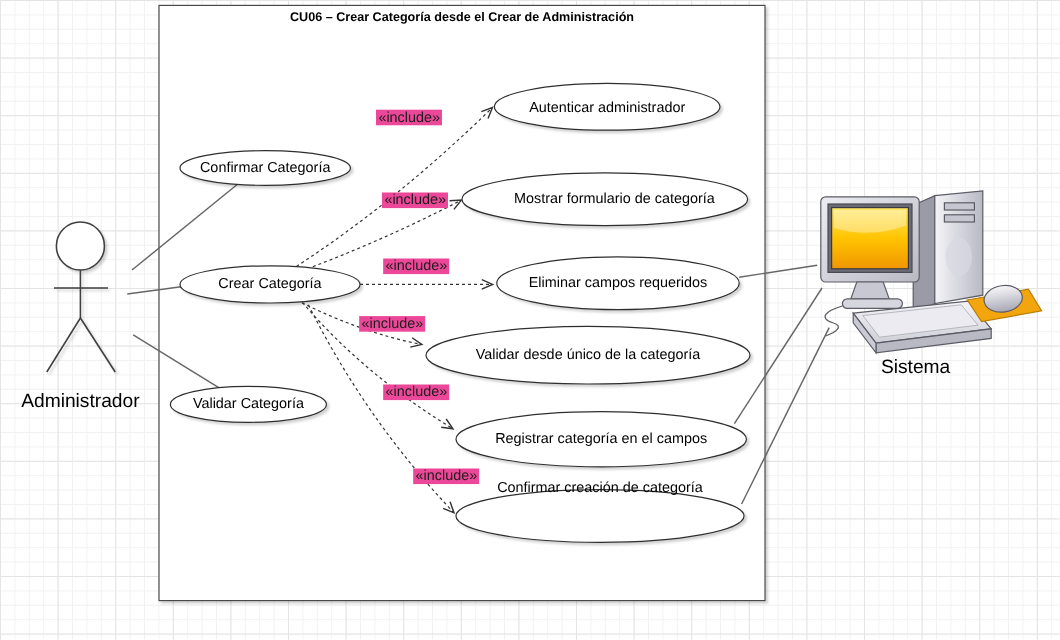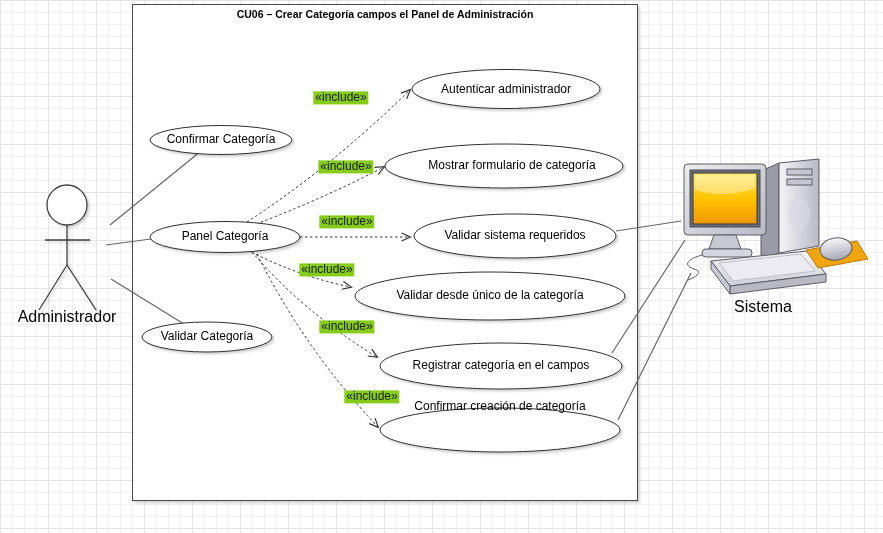--- a/index.html
+++ b/index.html
@@ -14,21 +14,21 @@
       linear-gradient(to bottom,#f1f1f1 1px,transparent 1px);
     background-size:48px 48px,48px 48px,12px 12px,12px 12px;
   }
   svg.canvas{position:absolute;left:0;top:0;}
   .lbl{
     position:absolute;transform:translate(-50%,-50%);
     white-space:nowrap;color:#000;font-size:12px;line-height:1.1;
   }
   .node-lbl{font-weight:normal;}
   .title-lbl{font-weight:bold;font-size:10.5px;}
-  .inc-lbl{font-size:12px;background:#84cc16;padding:0 2px;color:#1c1c1c;}
+  .inc-lbl{font-size:12px;background:#ec4899;padding:0 2px;color:#1c1c1c;}
   .figure-lbl{font-size:16px;}
 </style>
 </head>
 <body>
 
 <svg class="canvas" width="883" height="533" viewBox="0 0 883 533">
   <defs>
     <filter id="ds" x="-20%" y="-20%" width="140%" height="140%">
       <feDropShadow dx="2" dy="2" stdDeviation="1.1" flood-color="#000000" flood-opacity="0.18"></feDropShadow>
     </filter>
@@ -121,33 +121,33 @@
     <polygon points="711,261 807,251 826,274 730,286" fill="url(#kbGrad)"></polygon>
     <polygon points="719,263 801,254 815,271 733,281" fill="#ebebf1" stroke="#b4b4bc" stroke-width="0.8"></polygon>
     <polygon points="730,286 826,274 826,282 730,294" fill="#b9b9c4"></polygon>
     <polygon points="711,261 730,286 730,294 711,269" fill="#cacad4"></polygon>
 
     <polygon points="806,250 857,241 868,259 818,268" fill="#f2a50c" stroke="#b97d08"></polygon>
     <ellipse cx="836" cy="249" rx="16" ry="11" fill="url(#mouseGrad)" transform="rotate(-8 836 249)"></ellipse>
   </g>
 </svg>
 
-<div class="lbl title-lbl" style="left:385px;top:15px;">CU06 – Crear Categoría campos el Panel de Administración</div>
+<div class="lbl title-lbl" style="left:385px;top:15px;">CU06 – Crear Categoría desde el Crear de Administración</div>
 
 <div class="lbl node-lbl" style="left:221px;top:140px;">Confirmar Categoría</div>
-<div class="lbl node-lbl" style="left:225px;top:237px;">Panel Categoría</div>
+<div class="lbl node-lbl" style="left:225px;top:237px;">Crear Categoría</div>
 <div class="lbl node-lbl" style="left:207px;top:337px;">Validar Categoría</div>
 <div class="lbl node-lbl" style="left:506px;top:90px;">Autenticar administrador</div>
 <div class="lbl node-lbl" style="left:504px;top:166px;padding-left:16px;">Mostrar formulario de categoría</div>
-<div class="lbl node-lbl" style="left:515px;top:236px;">Validar sistema requeridos</div>
+<div class="lbl node-lbl" style="left:515px;top:236px;">Eliminar campos requeridos</div>
 <div class="lbl node-lbl" style="left:490px;top:296px;">Validar desde único de la categoría</div>
 <div class="lbl node-lbl" style="left:501px;top:366px;">Registrar categoría en el campos</div>
 <div class="lbl node-lbl" style="left:500px;top:407px;">Confirmar creación de categoría</div>
 
 <div class="lbl inc-lbl" style="left:341px;top:98px;">«include»</div>
 <div class="lbl inc-lbl" style="left:346px;top:167px;">«include»</div>
 <div class="lbl inc-lbl" style="left:347px;top:222px;">«include»</div>
 <div class="lbl inc-lbl" style="left:327px;top:270px;">«include»</div>
 <div class="lbl inc-lbl" style="left:347px;top:327px;">«include»</div>
 <div class="lbl inc-lbl" style="left:372px;top:397px;">«include»</div>
 
-<div class="lbl figure-lbl" style="left:67px;top:317px;text-align:center;">Administrador</div>
+<div class="lbl figure-lbl" style="left:67px;top:335px;text-align:center;">Administrador</div>
 <div class="lbl figure-lbl" style="left:763px;top:307px;">Sistema</div>
 
 </body></html>

